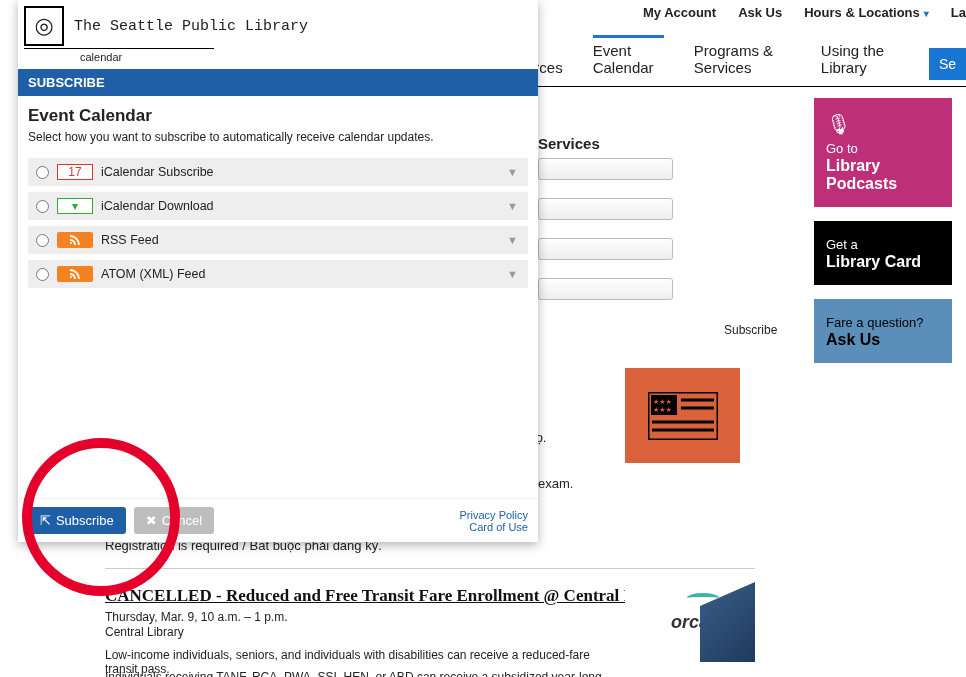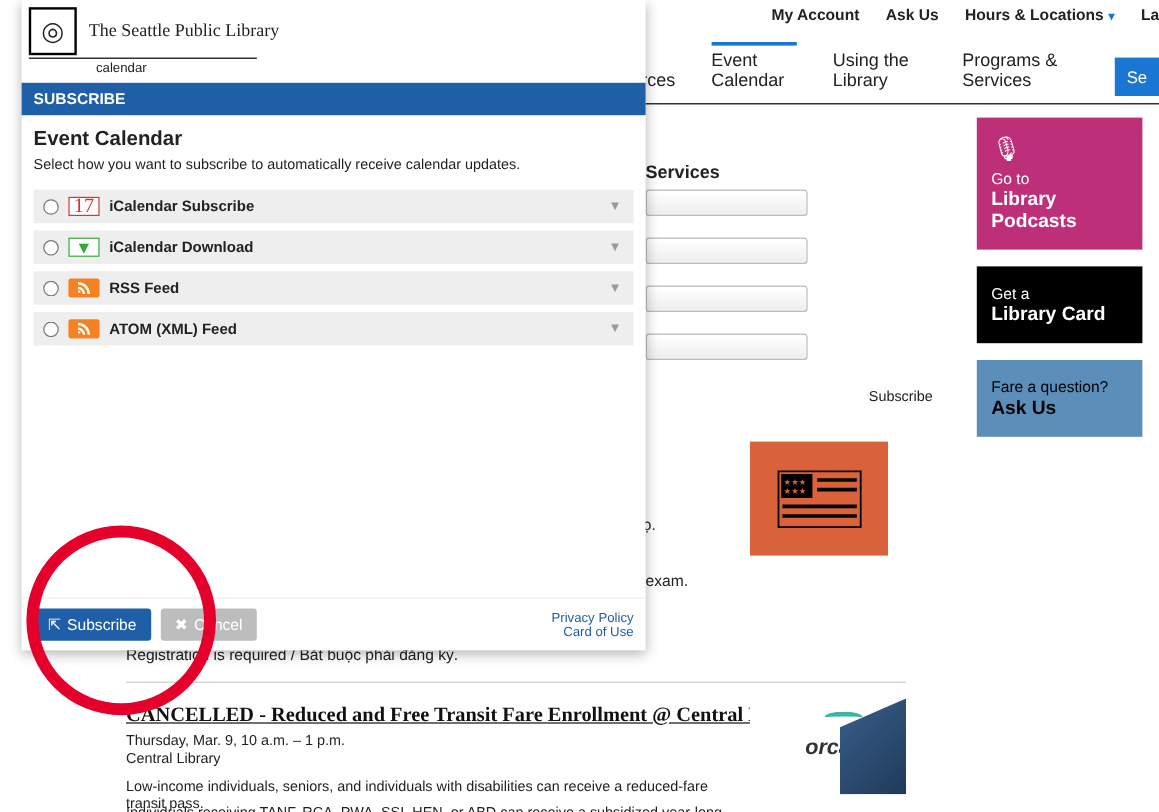--- a/index.html
+++ b/index.html
@@ -48,33 +48,33 @@
 .card .line2{font-size:16px;font-weight:bold;}
 .card-podcasts .line2{color:#fff;}
 .card-podcasts .mic{display:block;font-size:20px;margin-bottom:3px;}
 
 
 .modal{position:absolute;left:18px;top:0;width:520px;background:#fff;z-index:5;box-shadow:0 3px 10px rgba(0,0,0,.3);}
 .modal-header{display:flex;align-items:center;gap:14px;padding:6px 2px 6px 6px;}
 .logo-group{display:flex;flex-direction:column;}
 .logo-top{display:flex;align-items:center;gap:10px;}
 .logo-box{width:40px;height:40px;border:2px solid #000;display:flex;align-items:center;justify-content:center;font-size:22px;}
-.logo-title{font-family:Liberation Serif, serif;font-size:15px;}
+.logo-title{font-family:Liberation Mono, monospace;font-size:15px;}
 .logo-sub{font-size:11px;border-top:1px solid #000;margin-top:2px;padding-top:2px;padding-left:56px;width:190px;}
 .modal-bar{background:#1f5fa8;color:#fff;padding:6px 10px;font-size:13px;font-weight:bold;}
 .modal-body{padding:10px 10px 4px 10px;}
 .modal-body h2{font-size:17px;font-weight:bold;margin-bottom:4px;}
 .modal-body p{font-size:12px;margin-bottom:14px;}
 .opt-row{display:flex;align-items:center;gap:8px;background:#eee;padding:6px 8px;margin-bottom:6px;position:relative;}
 .opt-row input[type=radio]{cursor:pointer;}
-.opt-icon{width:26px;height:16px;display:flex;align-items:center;justify-content:center;font-size:17px;font-family:Liberation Serif, serif;}
+.opt-icon{width:36px;height:16px;display:flex;align-items:center;justify-content:center;font-size:12px;}
 .opt-icon.cal{background:#fff;border:1px solid #d33;color:#d33;}
 .opt-icon.dl{background:#fff;border:1px solid #3a3;color:#3a3;}
 .opt-icon.rss{background:#f58220;color:#fff;border-radius:2px;}
-.opt-label{font-size:12.5px;font-weight:bold;}
+.opt-label{font-size:12.5px;font-weight:normal;}
 .opt-chevron{position:absolute;right:10px;color:#999;font-size:11px;}
 .modal-footer{display:flex;align-items:center;justify-content:space-between;padding:8px 10px;margin-top:200px;border-top:1px solid #eee;}
 .footer-left{display:flex;gap:8px;}
 .btn{padding:6px 12px;border-radius:3px;font-size:13px;border:none;cursor:pointer;display:flex;align-items:center;gap:5px;}
 .btn-sub{background:#1f5fa8;color:#fff;}
 .btn-cancel{background:#bdbdbd;color:#fff;}
 .footer-right{font-size:11px;text-align:right;color:#1f5fa8;}
 .footer-right div{cursor:pointer;}
 
 
@@ -86,22 +86,22 @@
 <div class="topnav">
   <span>My Account</span>
   <span>Ask Us</span>
   <span><span>Hours &amp; Locations</span><span class="hours-chevron">▾</span></span>
   <span>La</span>
 </div>
 
 <div class="mainnav">
   <span class="navitem">urces</span>
   <span class="navitem active">Event Calendar</span>
+  <span class="navitem">Programs &amp; Services</span>
   <span class="navitem">Using the Library</span>
-  <span class="navitem">Programs &amp; Services</span>
   <span class="searchbtn">Se</span>
 </div>
 
 <div class="cards">
   <div class="card card-podcasts">
     <span class="mic">🎙</span>
     <span class="line1">Go to</span><br>
     <span class="line2">Library Podcasts</span>
   </div>
   <div class="card card-library">

